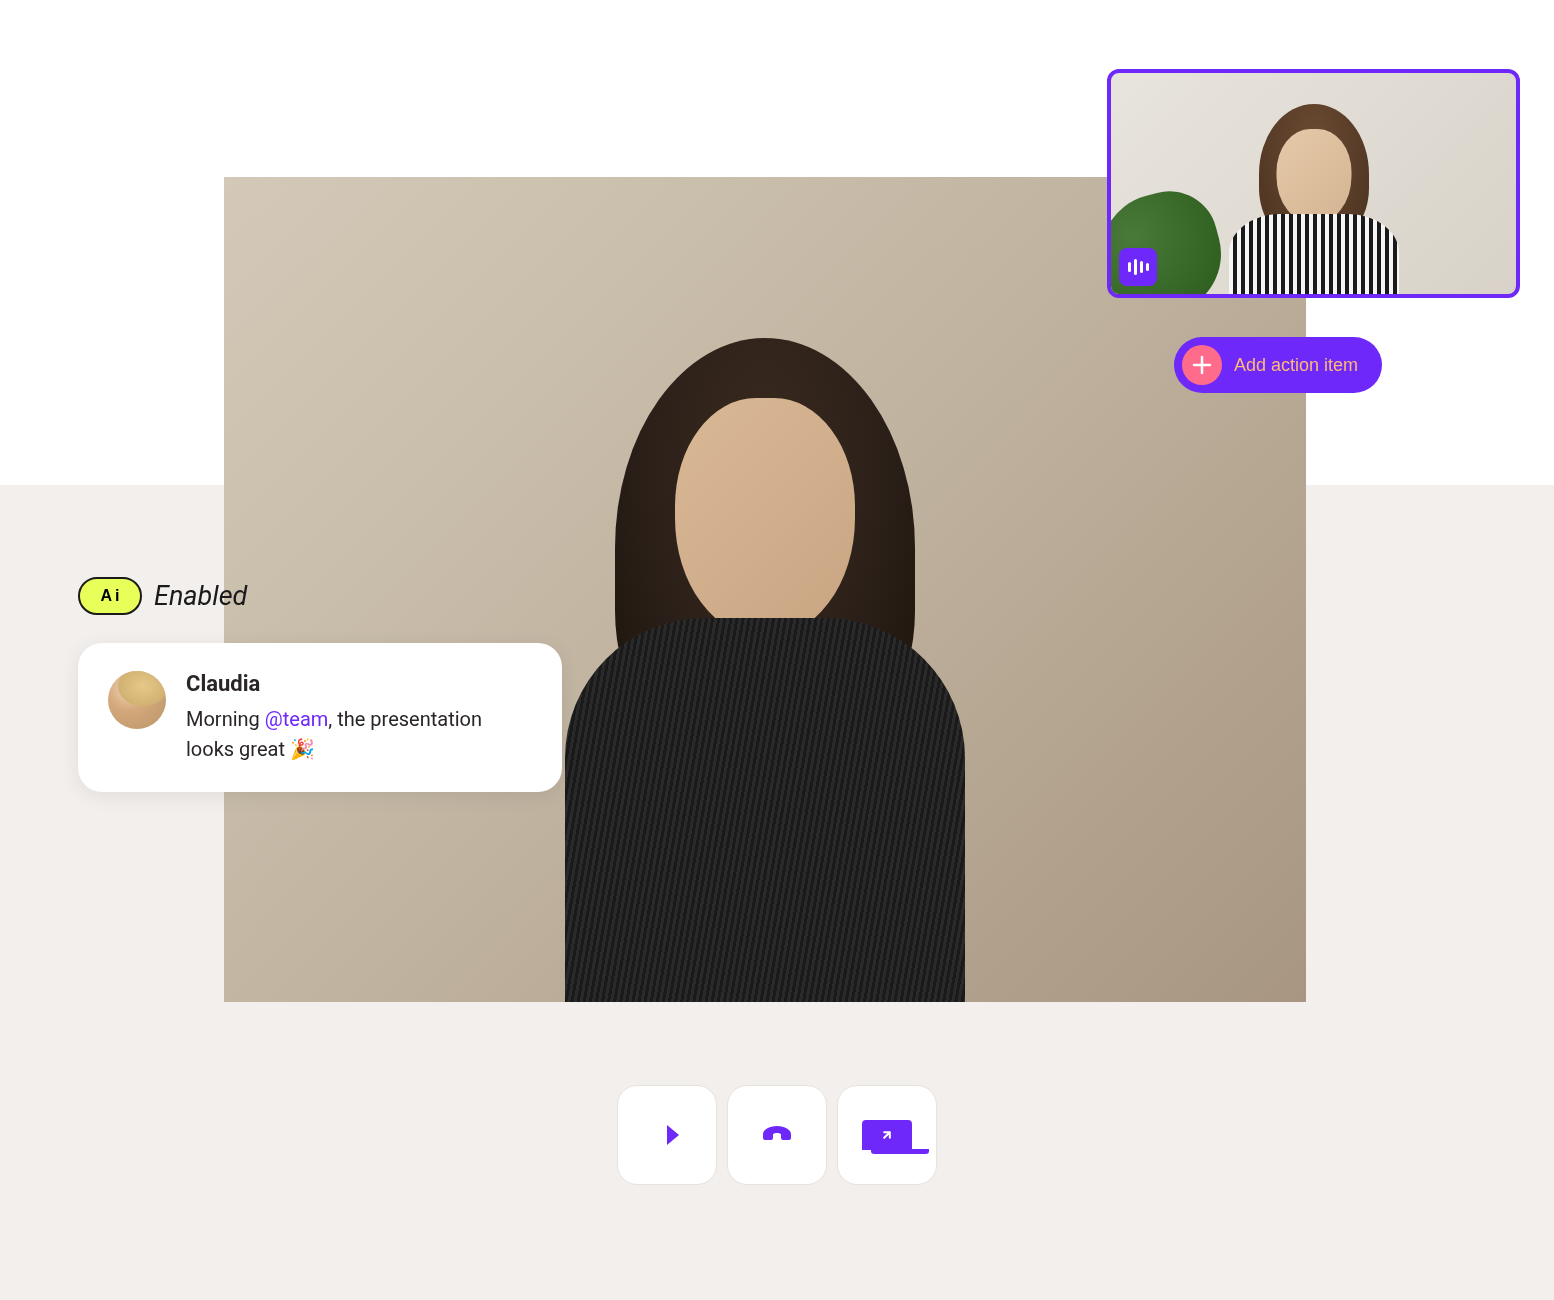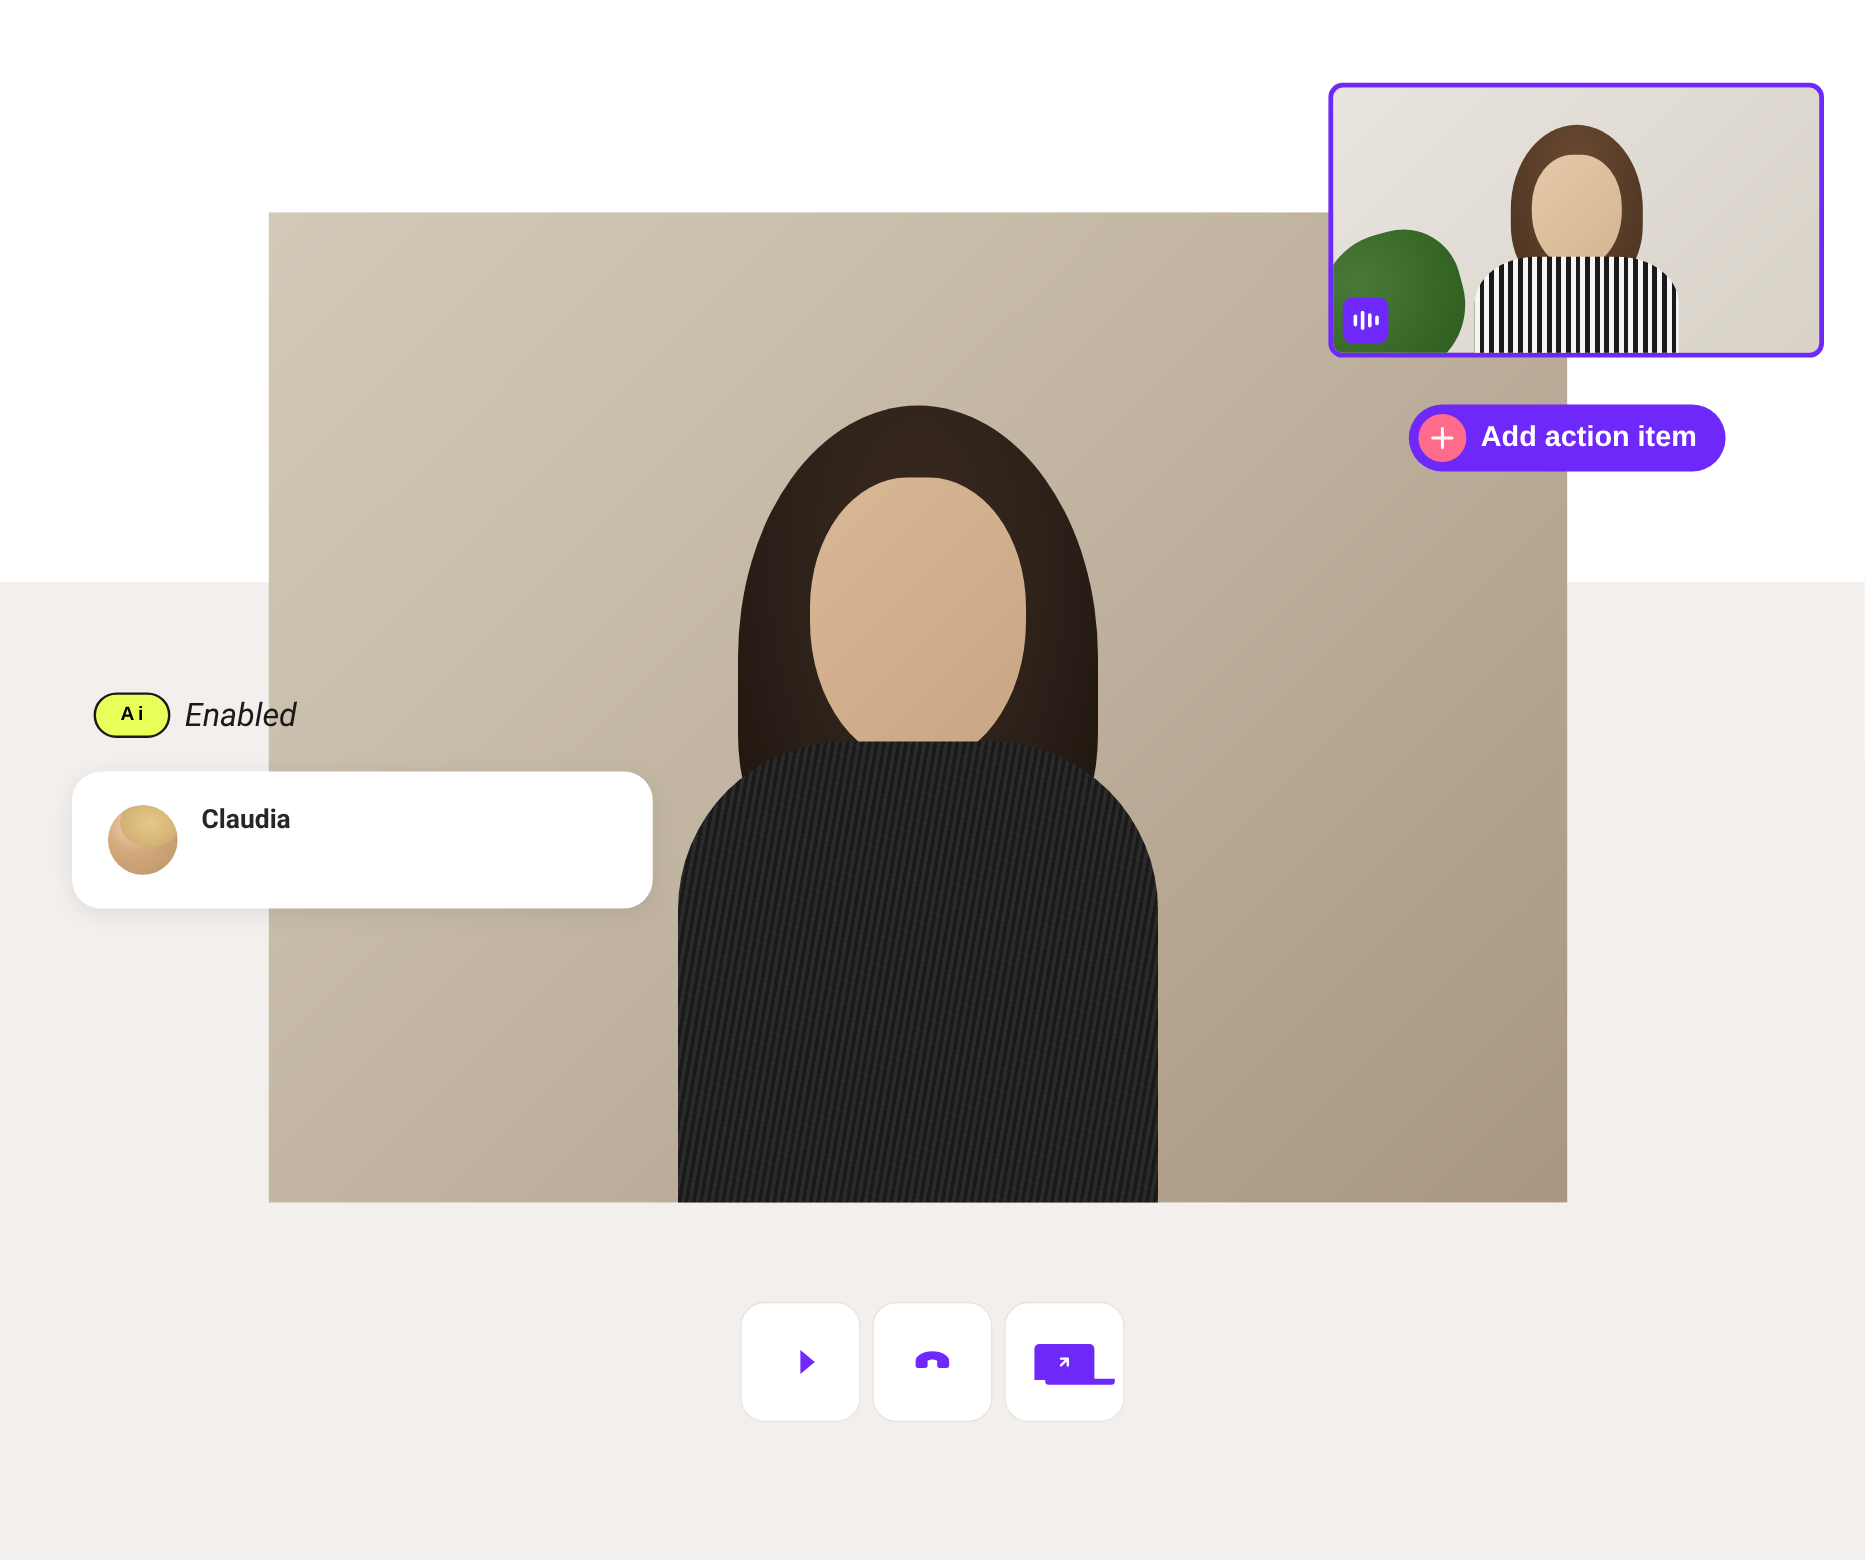--- a/index.html
+++ b/index.html
@@ -194,23 +194,23 @@
       border-radius: 50%;
       display: flex;
       align-items: center;
       justify-content: center;
       color: white;
       font-size: 24px;
       font-weight: 300;
     }
     
     .action-button-text {
-      color: #ffffff;
-      font-size: 24px;
-      font-weight: 700;
+      color: #fdba74;
+      font-size: 18px;
+      font-weight: 400;
     }
     
     .ai-badge {
       position: absolute;
       top: 577px;
       left: 78px;
       display: flex;
       align-items: center;
       gap: 12px;
     }
@@ -248,21 +248,21 @@
     .ai-badge-text {
       font-size: 27px;
       color: #1a1a1a;
       font-weight: 400;
       font-style: italic;
     }
     
     .chat-card {
       position: absolute;
       top: 643px;
-      left: 60px;
+      left: 78px;
       width: 484px;
       background: white;
       border-radius: 24px;
       padding: 28px 30px;
       box-shadow: 0 4px 20px rgba(0,0,0,0.08);
       display: flex;
       gap: 20px;
     }
     
     .chat-avatar {
@@ -427,20 +427,23 @@
     <span class="ai-letter">A</span>
     <span class="ai-letter" style="font-weight:700;text-transform:lowercase">i</span>
   </span>
   <span class="ai-badge-text">Enabled</span>
 </div>
 
 <div class="chat-card">
   <div class="chat-avatar"></div>
   <div class="chat-content">
     <div class="chat-name">Claudia</div>
+    <div class="chat-message">
+      <span>Morning </span><span class="chat-mention">@team</span><span>, the presentation looks great 🎉</span>
+    </div>
   </div>
 </div>
 
 <div class="control-bar">
   <button class="control-button">
     <span class="control-icon">
       <span class="video-icon"></span>
     </span>
   </button>
   <button class="control-button">

